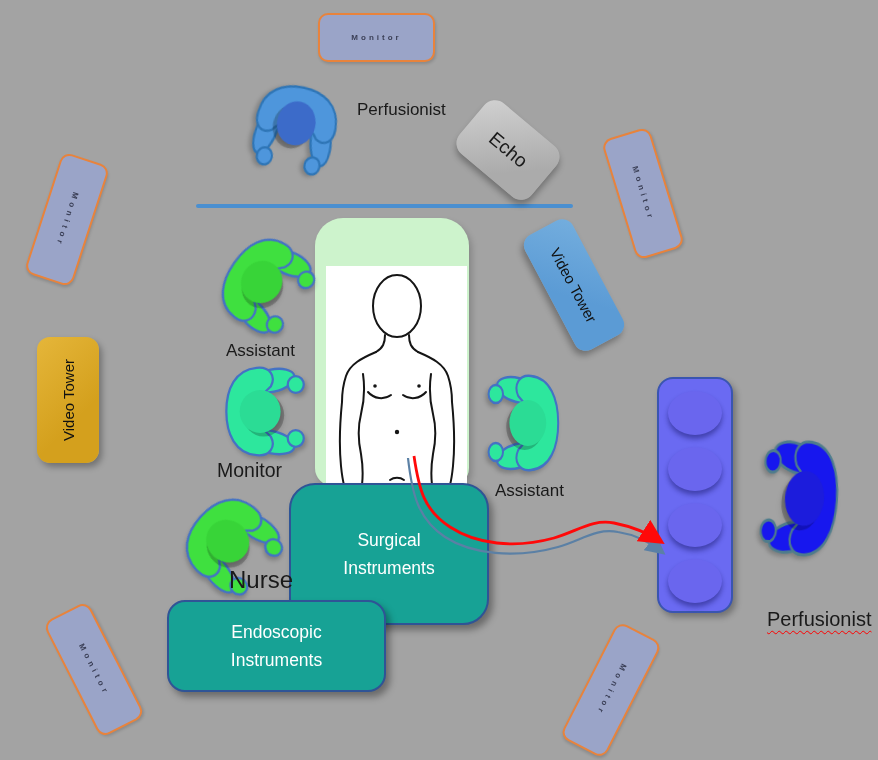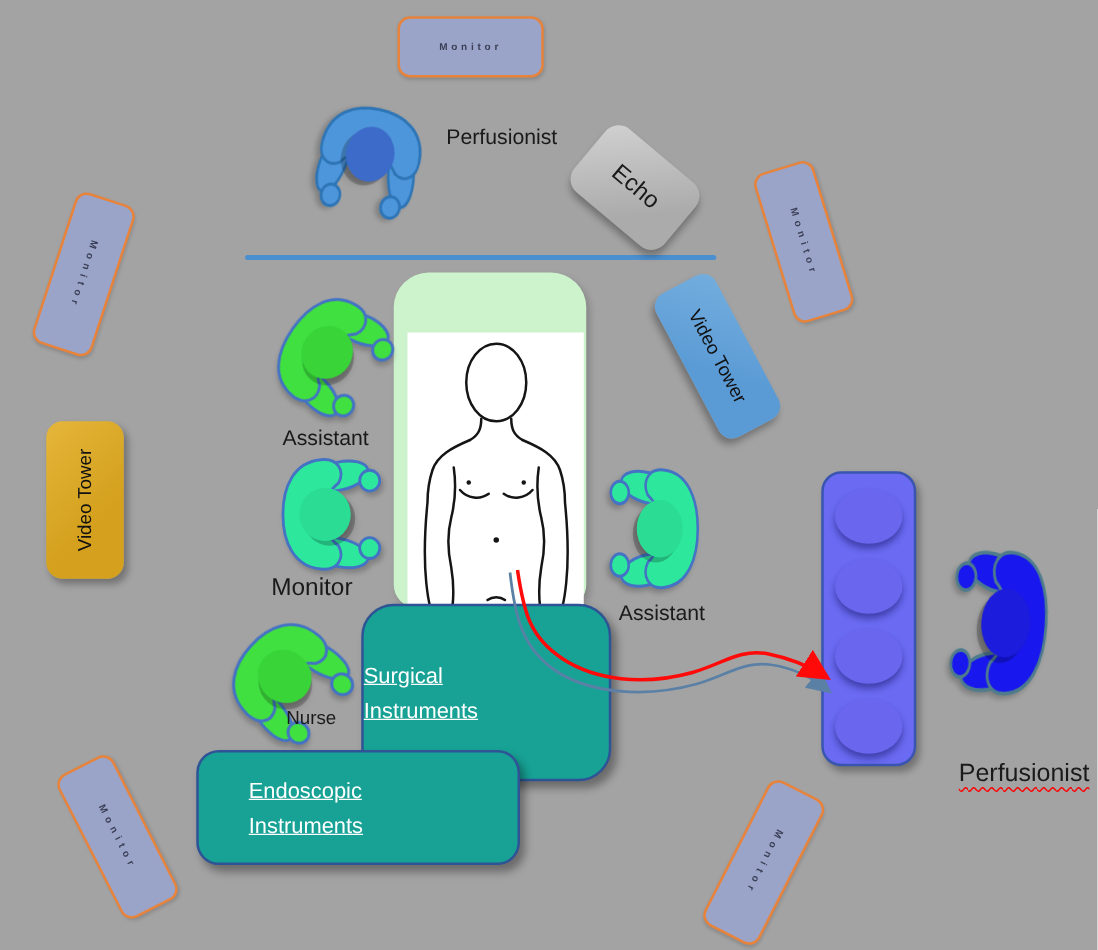--- a/index.html
+++ b/index.html
@@ -37,24 +37,24 @@
 
   
   .table{position:absolute;left:315px;top:218px;width:154px;height:268px;
          background:var(--table,#CDF3CC);border-radius:28px 28px 18px 18px;
          box-shadow:3px 4px 6px rgba(0,0,0,.18);}
   .table-inner{position:absolute;left:11px;top:48px;width:141px;height:220px;background:#fff;}
   .table-inner svg{display:block;width:100%;height:100%;}
 
   
   .teal-box{position:absolute;background:var(--box,#17A295);border:2.5px solid var(--boxb,#2F5496);
-            display:flex;flex-direction:column;align-items:flex-start;justify-content:center;gap:7px;
-            color:#fff;font-size:17.5px;box-shadow:4px 5px 7px rgba(0,0,0,.35);text-decoration:underline;}
+            display:flex;flex-direction:column;align-items:center;justify-content:center;gap:7px;
+            color:#fff;font-size:17.5px;box-shadow:4px 5px 7px rgba(0,0,0,.35);}
   .box-surgical{left:289px;top:483px;width:196px;height:138px;border-radius:26px;}
-  .box-endoscopic{left:157px;top:600px;width:215px;height:88px;border-radius:18px;padding-left:40px;}
+  .box-endoscopic{left:167px;top:600px;width:215px;height:88px;border-radius:18px;}
 
   
   .machine{position:absolute;left:657px;top:377px;width:72px;height:232px;border-radius:16px;
            background:var(--mach,#6A6AF2);border:2.5px solid var(--machb,#3A55B0);
            box-shadow:3px 4px 6px rgba(0,0,0,.3);}
   .pump{position:absolute;left:9px;width:54px;height:44px;border-radius:50%;
         background:var(--pump,#6A66EE);box-shadow:0 4px 5px rgba(15,15,90,.45);}
 
   
   .person{position:absolute;filter:drop-shadow(2px 3px 2px rgba(0,0,0,.22));}
@@ -168,21 +168,21 @@
   </div>
   <div class="person z4" style="left: 757px; top: 438px; width: 85px; height: 120px; transform: scaleX(-1) rotate(-4deg); --p-fill: #1717EE; --p-head: #1C1CDC; --p-stroke: #4E7C8C;">
     <svg viewBox="0 0 100 100" preserveAspectRatio="none">
         <use href="#person-icon"></use>
       </svg>
   </div>
 
   <div class="lbl z6" style="left:357px;top:100px;font-size:17px;">Perfusionist</div>
   <div class="lbl z6" style="left:226px;top:341px;font-size:17px;">Assistant</div>
   <div class="lbl z6" style="left:217px;top:459px;font-size:19.5px;">Monitor</div>
-  <div class="lbl z6" style="left:229px;top:566px;font-size:15px;">Nurse</div>
+  <div class="lbl z6" style="left:229px;top:566px;font-size:24px;">Nurse</div>
   <div class="lbl z6" style="left:495px;top:481px;font-size:17px;">Assistant</div>
   <div class="lbl lbl-underline z6" style="left:743px;top:608px;font-size:20px;">Perfusionist</div>
 
   <div class="teal-box box-surgical z5" style="--box: #17A295; --boxb: #2F5496;">
     <span>Surgical</span>
     <span>Instruments</span>
   </div>
   <div class="teal-box box-endoscopic z6" style="--box: #17A295; --boxb: #2F5496;">
     <span>Endoscopic</span>
     <span>Instruments</span>

